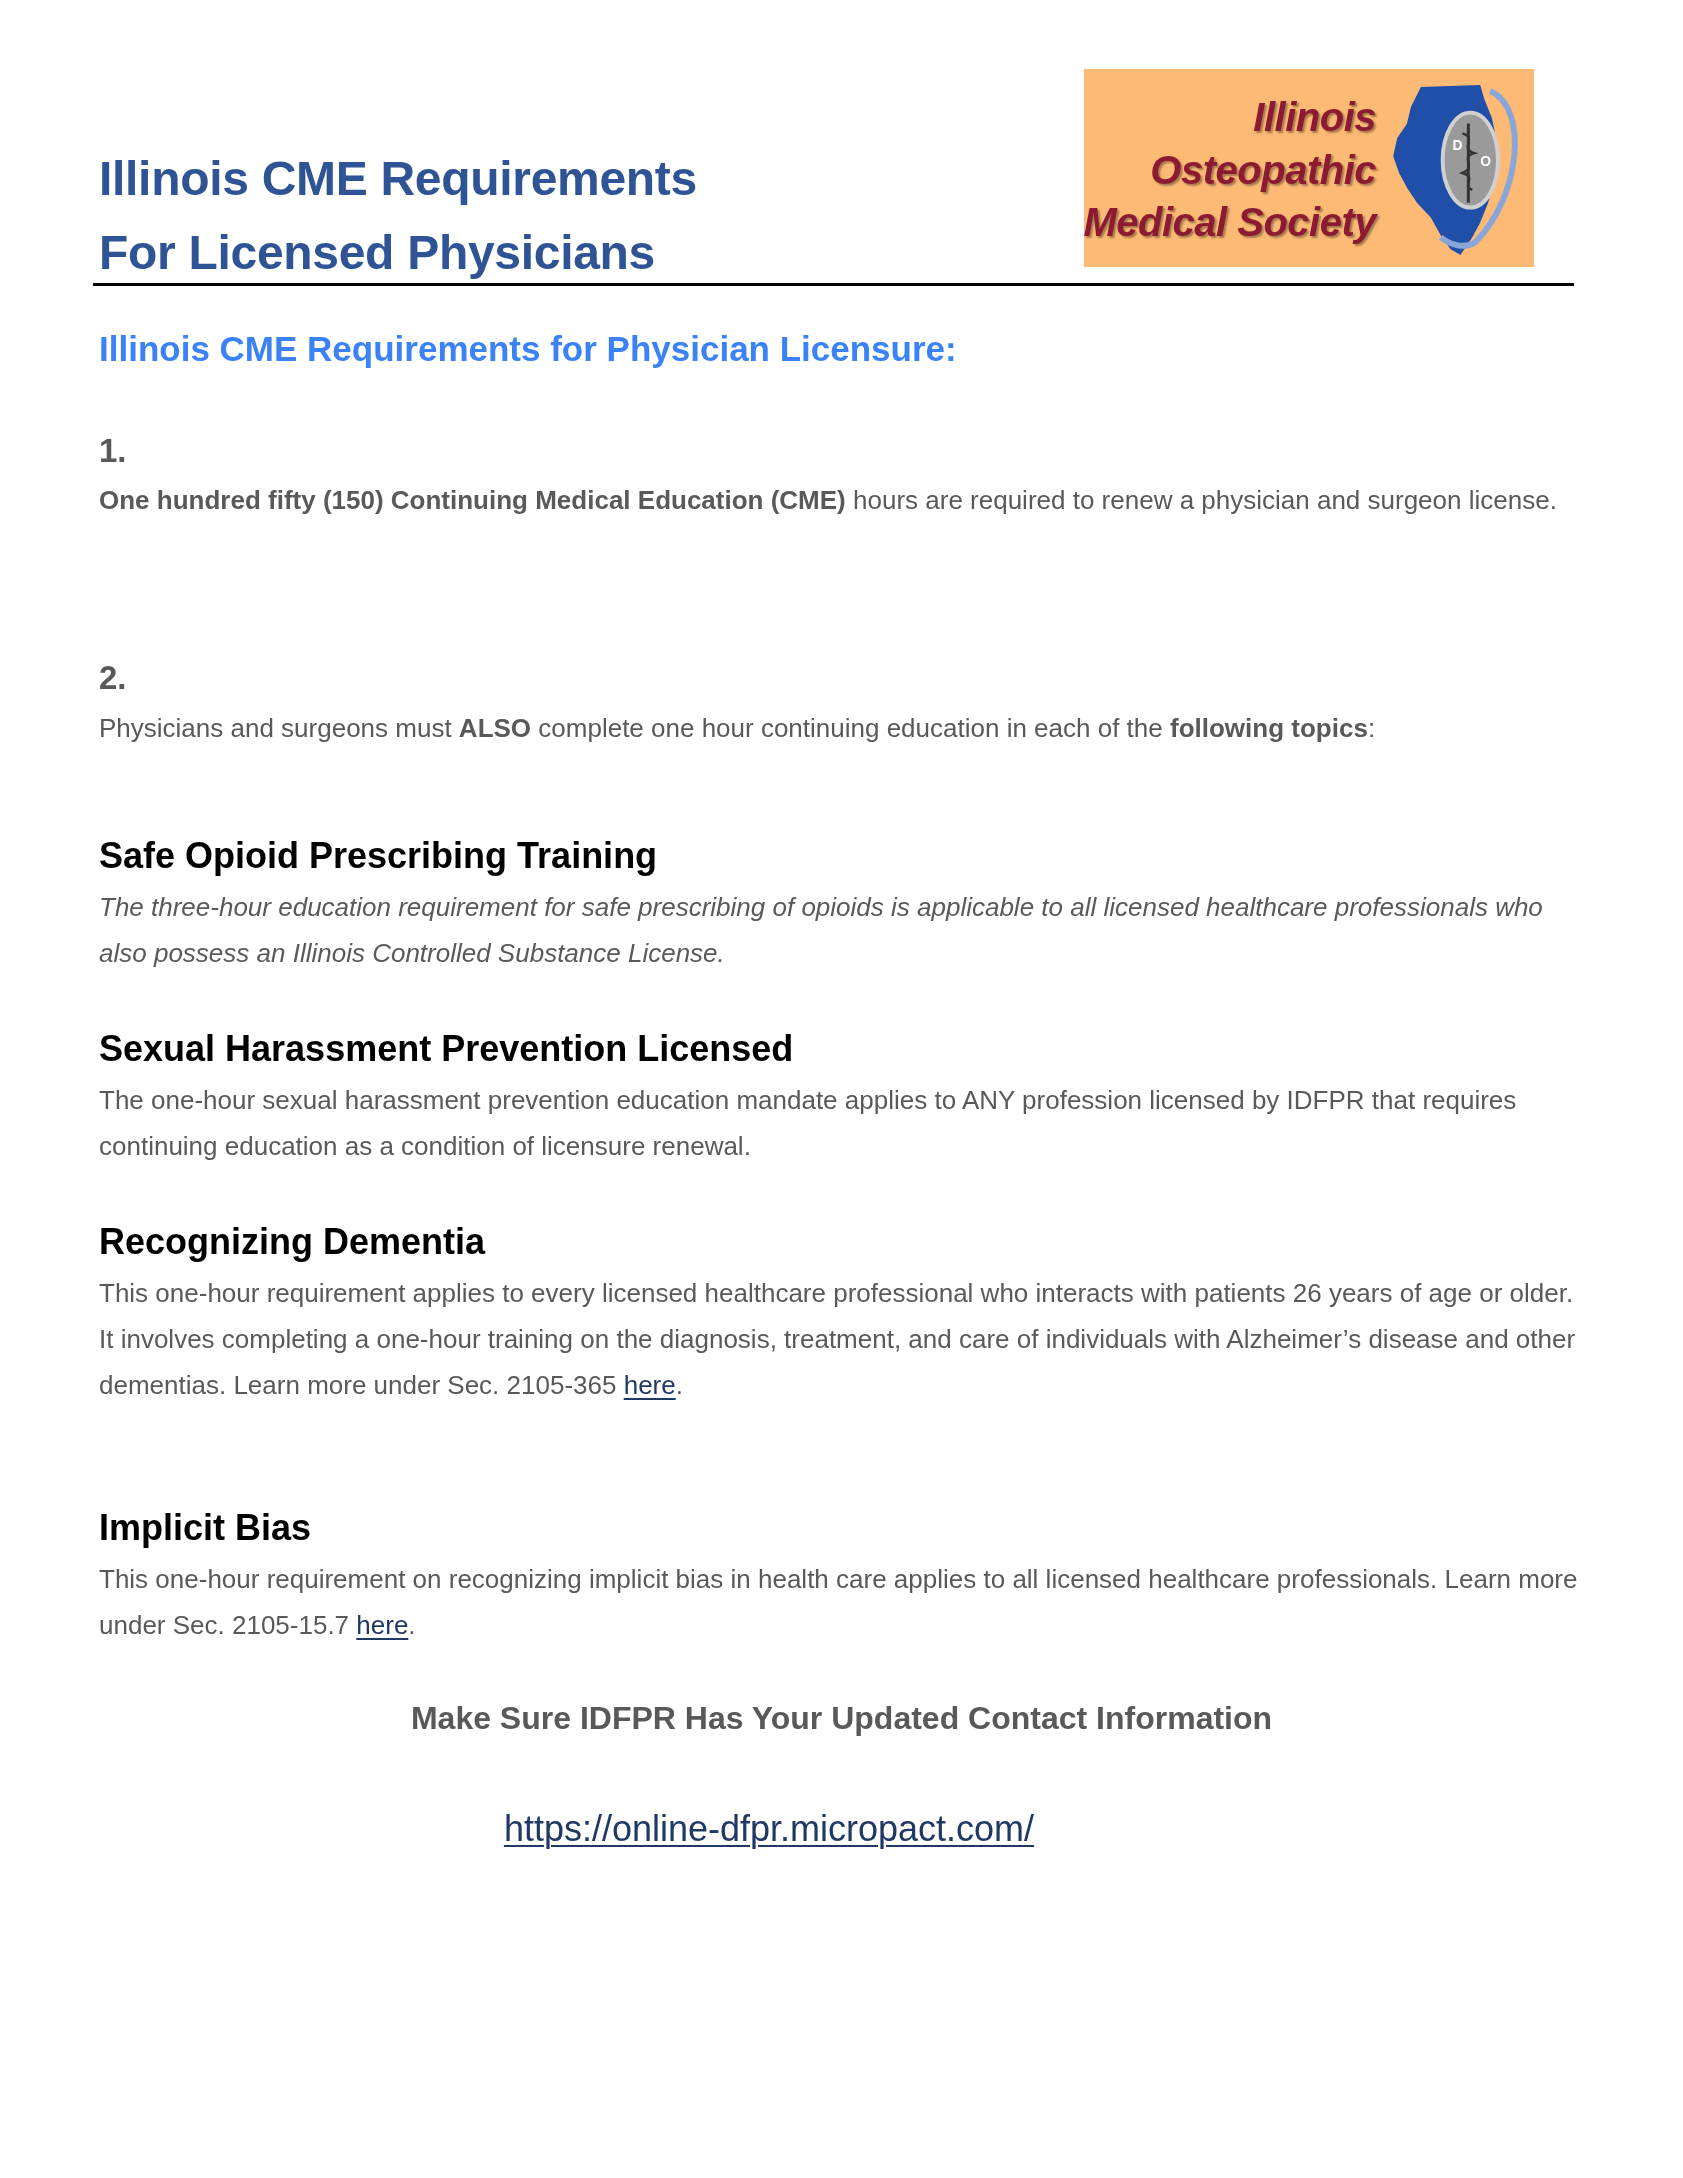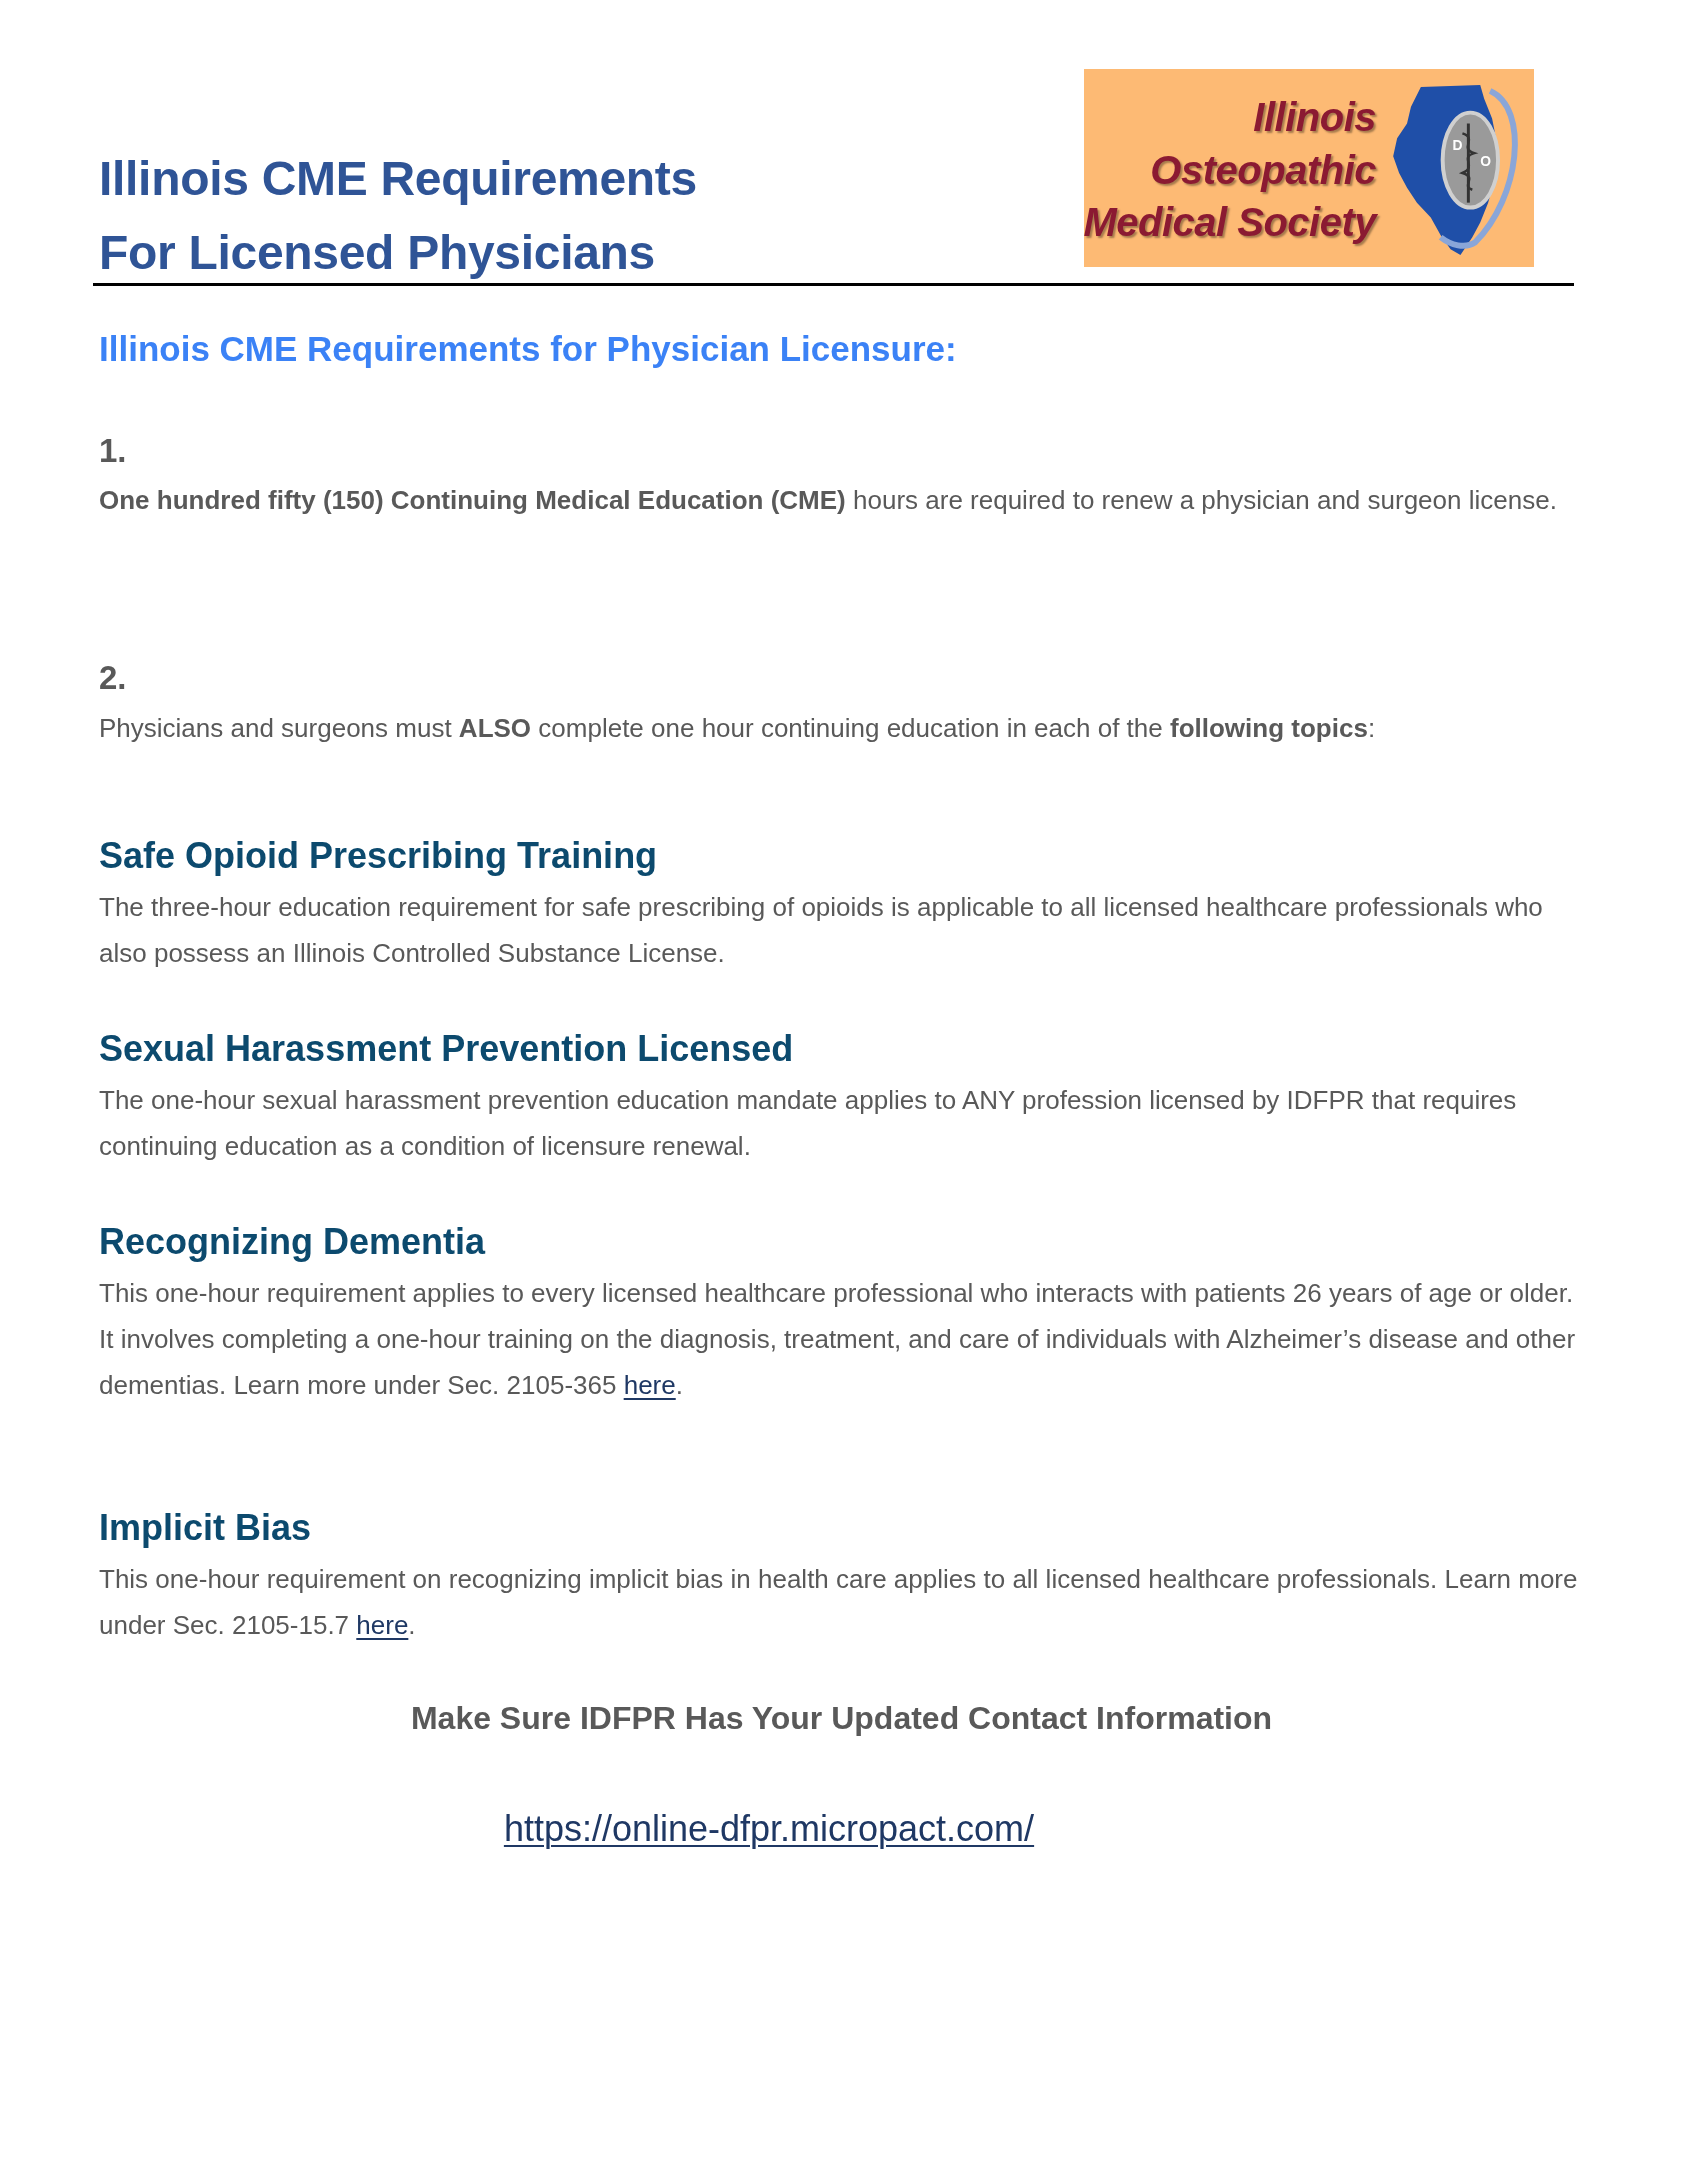--- a/index.html
+++ b/index.html
@@ -8,21 +8,21 @@
   .abs { position:absolute; }
   .title { left:99px; color:#2f5496; font-weight:bold; font-size:48px; line-height:1; letter-spacing:-0.3px;margin-top:44px; }
   .rule { left:93px; top:283px; width:1481px; height:3px; background:#000; }
   .logo { left:1084px; top:69px; width:450px; height:198px; background:#fdba74; }
   .logo-text { position:absolute; right:158px; text-align:right; color:#8b1a32; font-weight:bold; font-style:italic;
                font-size:40px; line-height:1; text-shadow:2px 2px 2px rgba(0,0,0,0.35); white-space:nowrap; letter-spacing:-0.5px; }
   .body-text { left:99px; font-size:26px; line-height:46px; color:#595959; width:1485px; }
   .b { font-weight:bold; color:#595959; }
   .subhead { left:99px; font-size:35px; font-weight:bold; color:#3b82f6; }
   .num { left:99px; font-size:33px; color:#595959; font-weight:bold; }
-  .sec-head { left:99px; font-size:36px; font-weight:bold; color:#0c4a6e; }
+  .sec-head { left:99px; font-size:36px; font-weight:bold; color:#000000; }
   a.link { color:#1f3864; text-decoration:underline; text-decoration-thickness:2px; text-underline-offset:4px; }
   .footer-head { left:0; width:1683px; text-align:center; font-size:32px; font-weight:bold; color:#595959; }
   .footer-url { left:0; width:1538px; text-align:center; font-size:36px; }
 </style>
 </head>
 <body>
 
 <div class="abs title" style="top:111px;">Illinois CME Requirements</div>
 <div class="abs title" style="top:185px;">For Licensed Physicians</div>
 
@@ -49,21 +49,21 @@
 <div class="abs body-text" style="top:477px;">
   <span class="b">One hundred fifty (150) Continuing Medical Education (CME)</span><span> hours are required to renew a physician and surgeon license.</span>
 </div>
 
 <div class="abs num" style="top:659px;">2.</div>
 <div class="abs body-text" style="top:705px;">
   <span>Physicians and surgeons must </span><span class="b">ALSO</span><span> complete one hour continuing education in each of the </span><span class="b">following topics</span><span>:</span>
 </div>
 
 <div class="abs sec-head" style="top:835px;">Safe Opioid Prescribing Training</div>
-<div class="abs body-text" style="top:884px;">The three-hour education requirement for safe prescribing of opioids is applicable to all licensed healthcare professionals who also possess an Illinois Controlled Substance License.</div>
+<div class="abs body-text" style="top:884px;font-style:italic;">The three-hour education requirement for safe prescribing of opioids is applicable to all licensed healthcare professionals who also possess an Illinois Controlled Substance License.</div>
 
 <div class="abs sec-head" style="top:1028px;">Sexual Harassment Prevention Licensed</div>
 <div class="abs body-text" style="top:1077px;">The one-hour sexual harassment prevention education mandate applies to ANY profession licensed by IDFPR that requires continuing education as a condition of licensure renewal.</div>
 
 <div class="abs sec-head" style="top:1221px;">Recognizing Dementia</div>
 <div class="abs body-text" style="top:1270px;">
   <span>This one-hour requirement applies to every licensed healthcare professional who interacts with patients 26 years of age or older. It involves completing a one-hour training on the diagnosis, treatment, and care of individuals with Alzheimer’s disease and other dementias. Learn more under Sec. 2105-365 </span><a class="link" href="#">here</a><span>.</span>
 </div>
 
 <div class="abs sec-head" style="top:1507px;">Implicit Bias</div>

